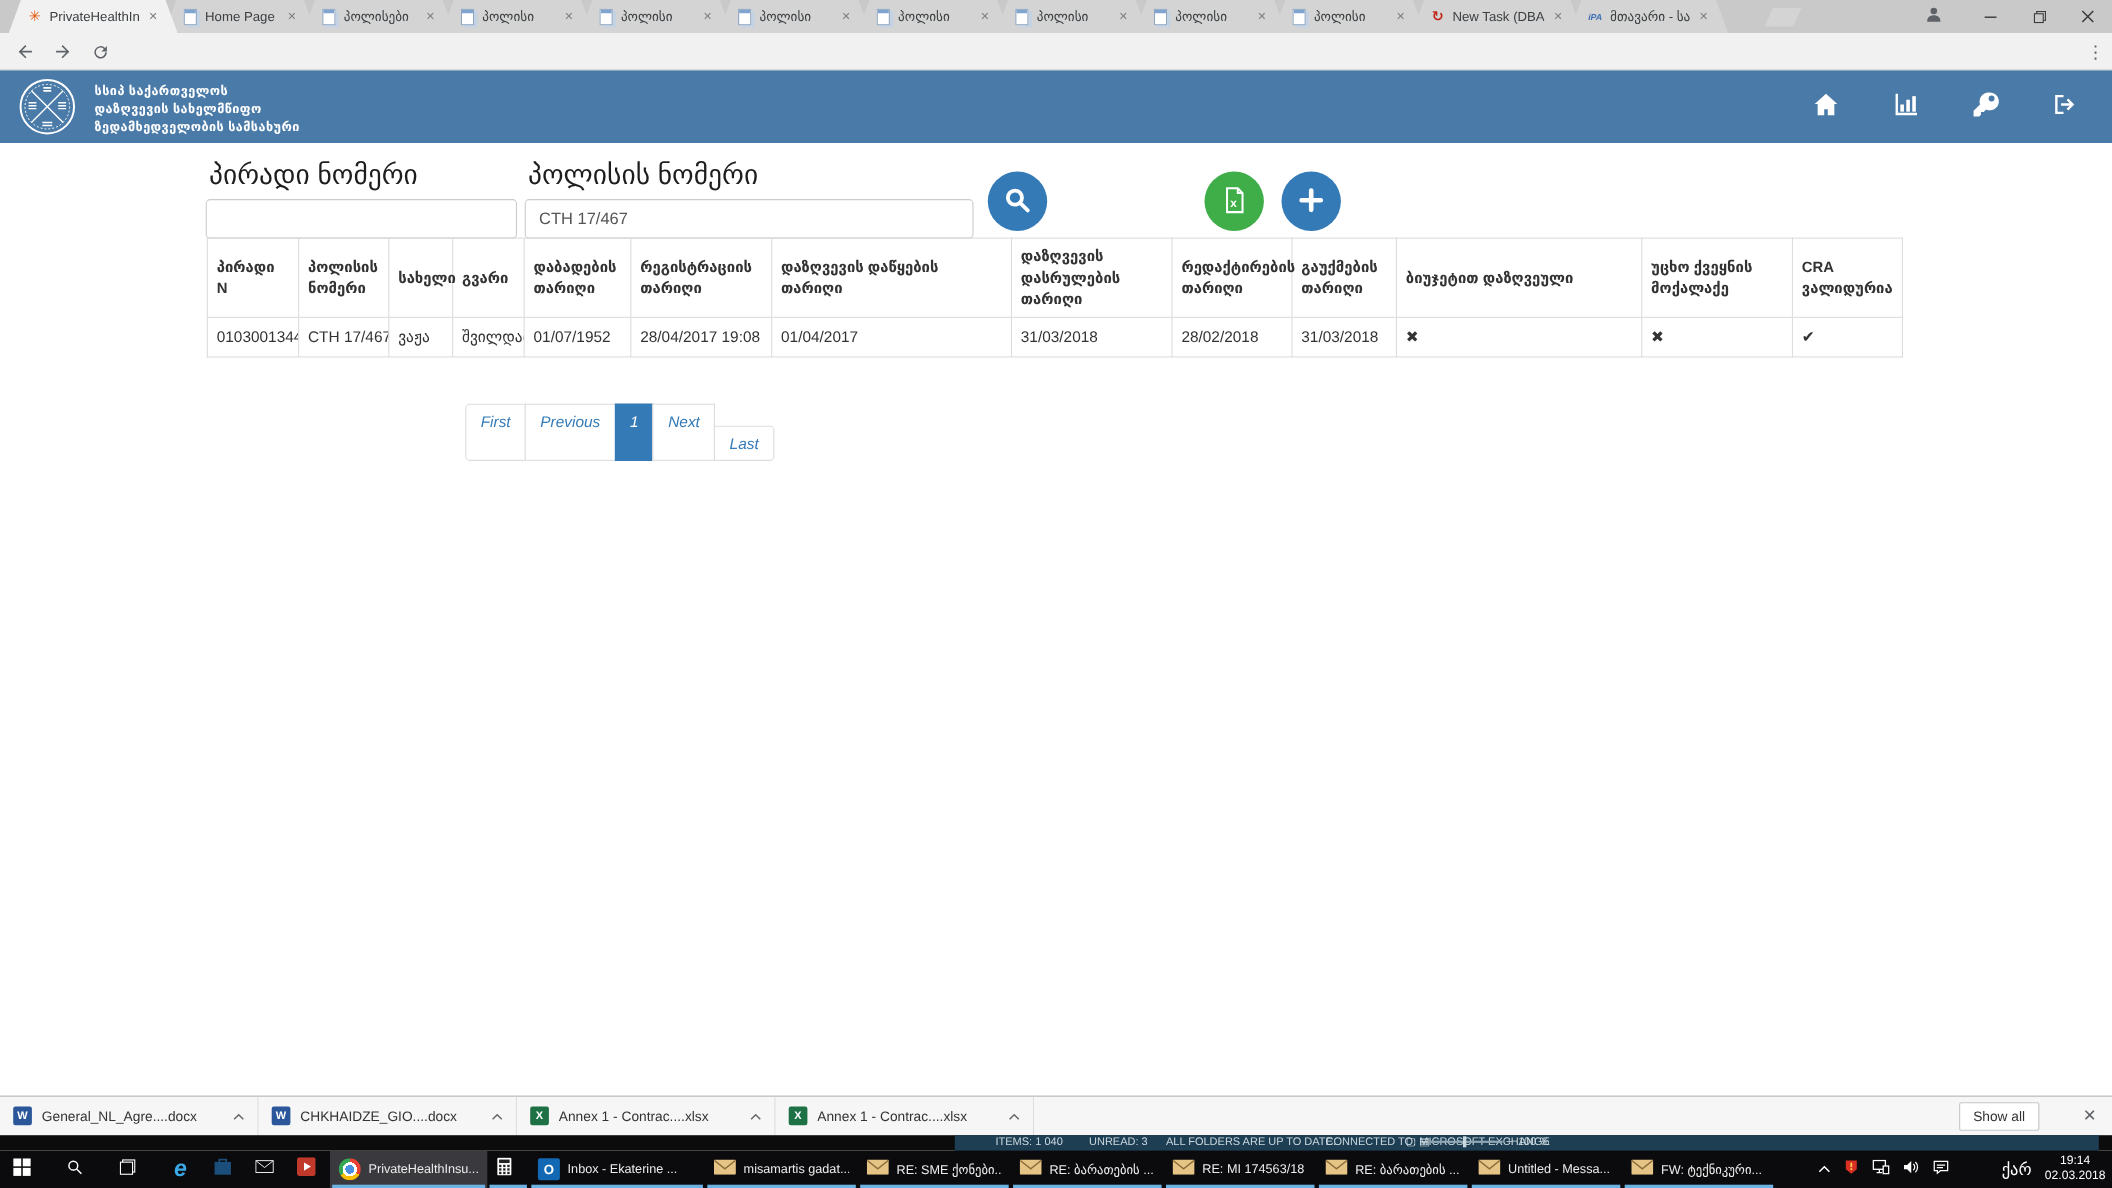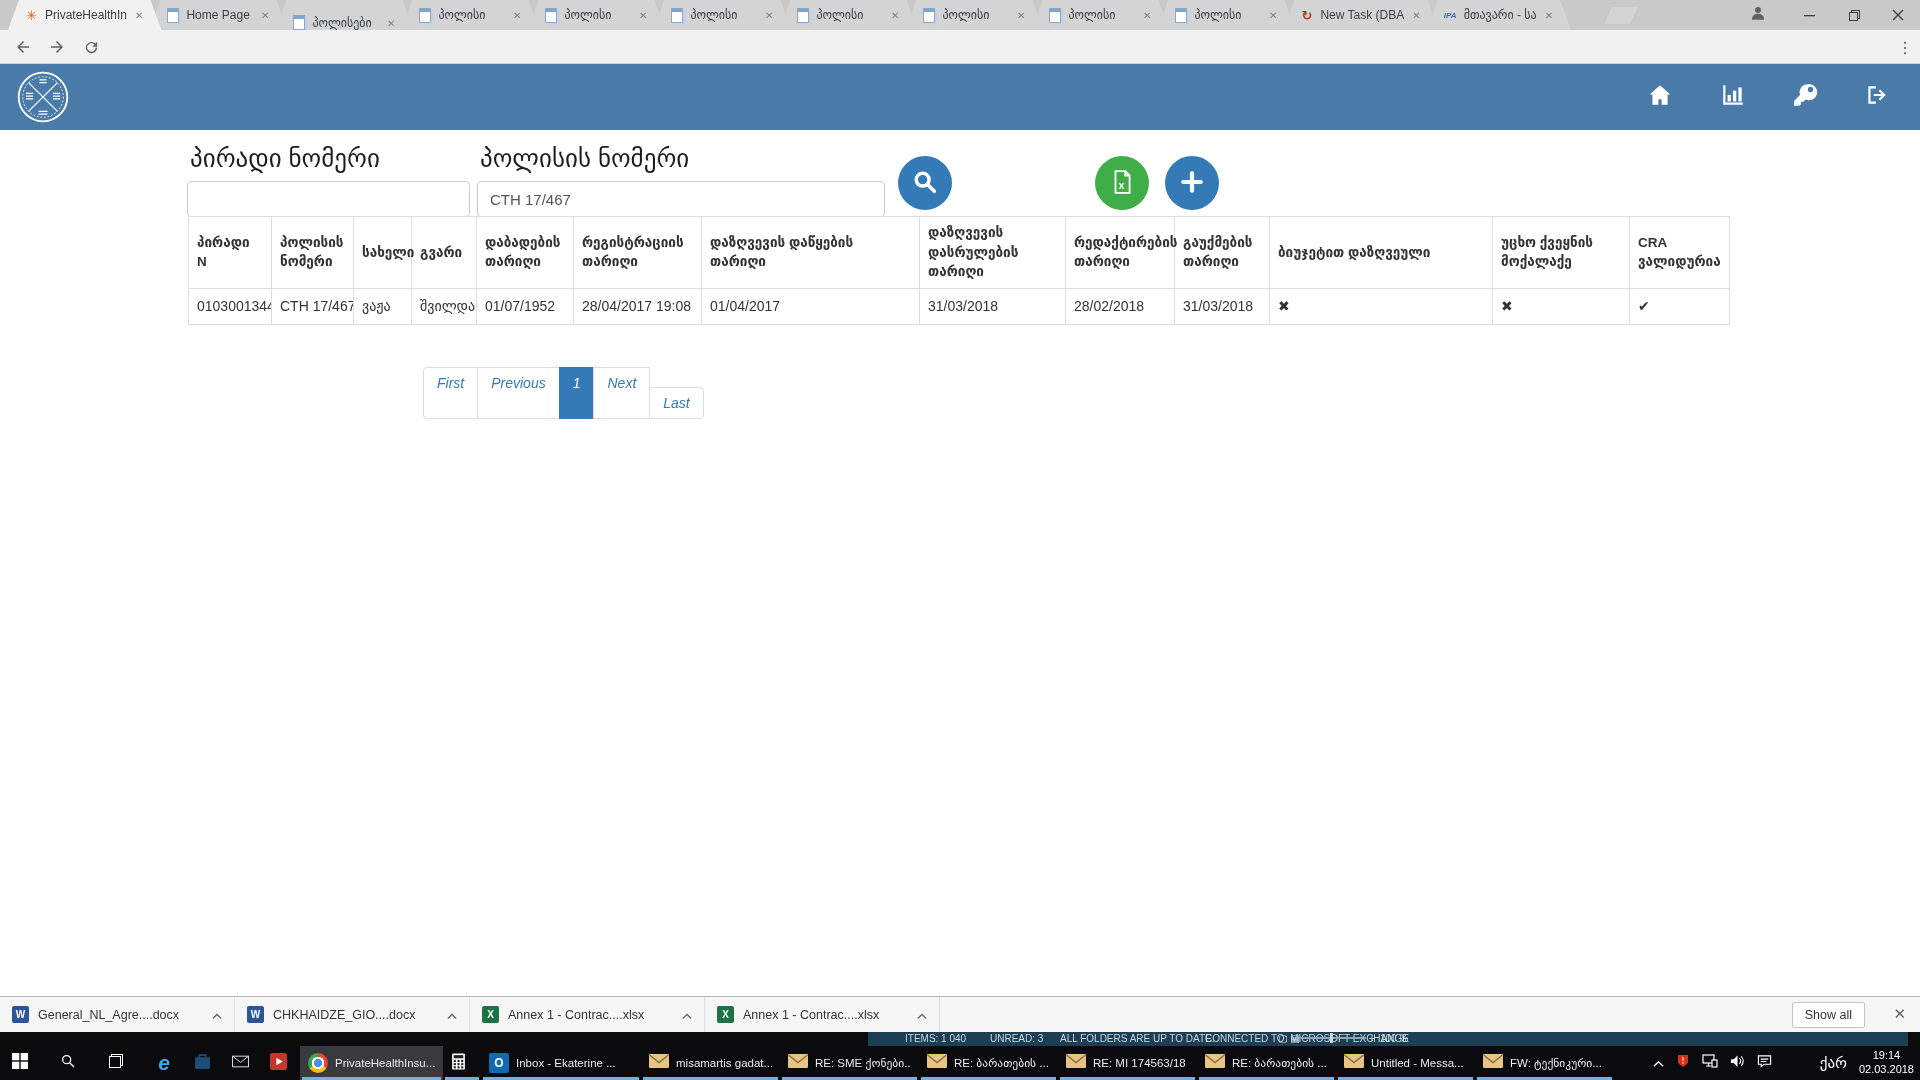--- a/index.html
+++ b/index.html
@@ -62,21 +62,21 @@
   
   #dlbar{position:absolute;left:0;top:996px;width:1920px;height:36px;background:#f6f6f6;
     border-top:1px solid #b7b7b7;box-sizing:border-box;display:flex;align-items:stretch;}
   .dl-item{width:235px;display:flex;align-items:center;gap:9px;padding:0 12px;box-sizing:border-box;
     border-right:1px solid #ddd;cursor:pointer;}
   .dl-doc{width:17px;height:17px;border-radius:2px;color:#fff;font-size:10px;font-weight:bold;
     display:flex;align-items:center;justify-content:center;flex:0 0 17px;}
   .dl-word{background:#2b579a;}
   .dl-excel{background:#1e7145;}
   .dl-name{font-size:12.5px;color:#333;white-space:nowrap;overflow:hidden;flex:1;}
-  #dl-showall{position:absolute;right:55px;top:5px;padding:5px 12px;border:1px solid #c6c6c6;
+  #dl-showall{position:absolute;right:66px;top:5px;padding:5px 12px;border:1px solid #c6c6c6;
     border-radius:2px;background:#fff;font-size:12.5px;color:#333;cursor:pointer;}
   #dl-close{position:absolute;right:14px;top:8px;font-size:15px;color:#5f6368;cursor:pointer;}
   
   #olstrip{position:absolute;left:0;top:1032px;width:1920px;height:14px;background:#0c0c0c;}
   #olstrip .teal{position:absolute;left:868px;top:0;right:12px;height:24px;background:#1d3e53;}
   .ols{position:absolute;top:1px;font-size:10px;color:#cdd9e0;white-space:nowrap;}
   #ol-zoomslider{position:absolute;top:5px;left:432px;width:66px;height:2px;background:#8fa6b5;}
   #ol-zoomslider i{position:absolute;left:30px;top:-4px;width:3px;height:10px;background:#cdd9e0;}
   
   #taskbar{position:absolute;left:0;top:1046px;width:1920px;height:34px;background:#0b0b0d;}
@@ -110,21 +110,21 @@
         <span class="tlabel">PrivateHealthIn</span>
         <span class="tclose">✕</span>
       </div>
       <div class="tab" style="z-index: 3;">
         <span class="favicon fav-page">
           <span class="pg"></span>
         </span>
         <span class="tlabel">Home Page</span>
         <span class="tclose">✕</span>
       </div>
-      <div class="tab" style="z-index: 2; align-items: flex-end;">
+      <div class="tab" style="z-index: 2;">
         <span class="favicon fav-page">
           <span class="pg"></span>
         </span>
         <span class="tlabel">პოლისები</span>
         <span class="tclose">✕</span>
       </div>
       <div class="tab" style="z-index: 4;">
         <span class="favicon fav-page">
           <span class="pg"></span>
         </span>
@@ -232,20 +232,25 @@
 
 <div id="appheader">
   <div id="logo">
     <svg width="54" height="54" viewBox="0 0 60 60">
       <circle cx="30" cy="30" r="27" fill="none" stroke="#fff" stroke-width="2"></circle>
       <circle cx="30" cy="30" r="22.5" fill="none" stroke="#fff" stroke-width="1" stroke-dasharray="2 2"></circle>
       <path d="M14 14 L46 46 M46 14 L14 46" stroke="#fff" stroke-width="1.4"></path>
       <path d="M26 11h8M26 14h8M10 27v0M25 46h10M25 49h10" stroke="#fff" stroke-width="1.6"></path>
       <path d="M11 26h8M11 29h8M11 32h8M41 26h8M41 29h8M41 32h8" stroke="#fff" stroke-width="1.4"></path>
     </svg>
+  </div>
+  <div id="orgname">
+    <div>სსიპ საქართველოს</div>
+    <div>დაზღვევის სახელმწიფო</div>
+    <div>ზედამხედველობის სამსახური</div>
   </div>
   <div class="hdr-ico" style="left:1645px">
     <span><svg width="26" height="26" viewBox="0 0 24 24">
           <path d="M12 3 2.5 11.5H5V21h5.5v-5h3v5H19v-9.5h2.5z" fill="#fff"></path>
         </svg></span>
   </div>
   <div class="hdr-ico" style="left:1718px">
     <span><svg width="26" height="26" viewBox="0 0 24 24">
           <path d="M3 3v18h18v-2H5V3z" fill="#fff"></path>
           <rect x="7" y="12" width="3" height="6" fill="#fff"></rect>

